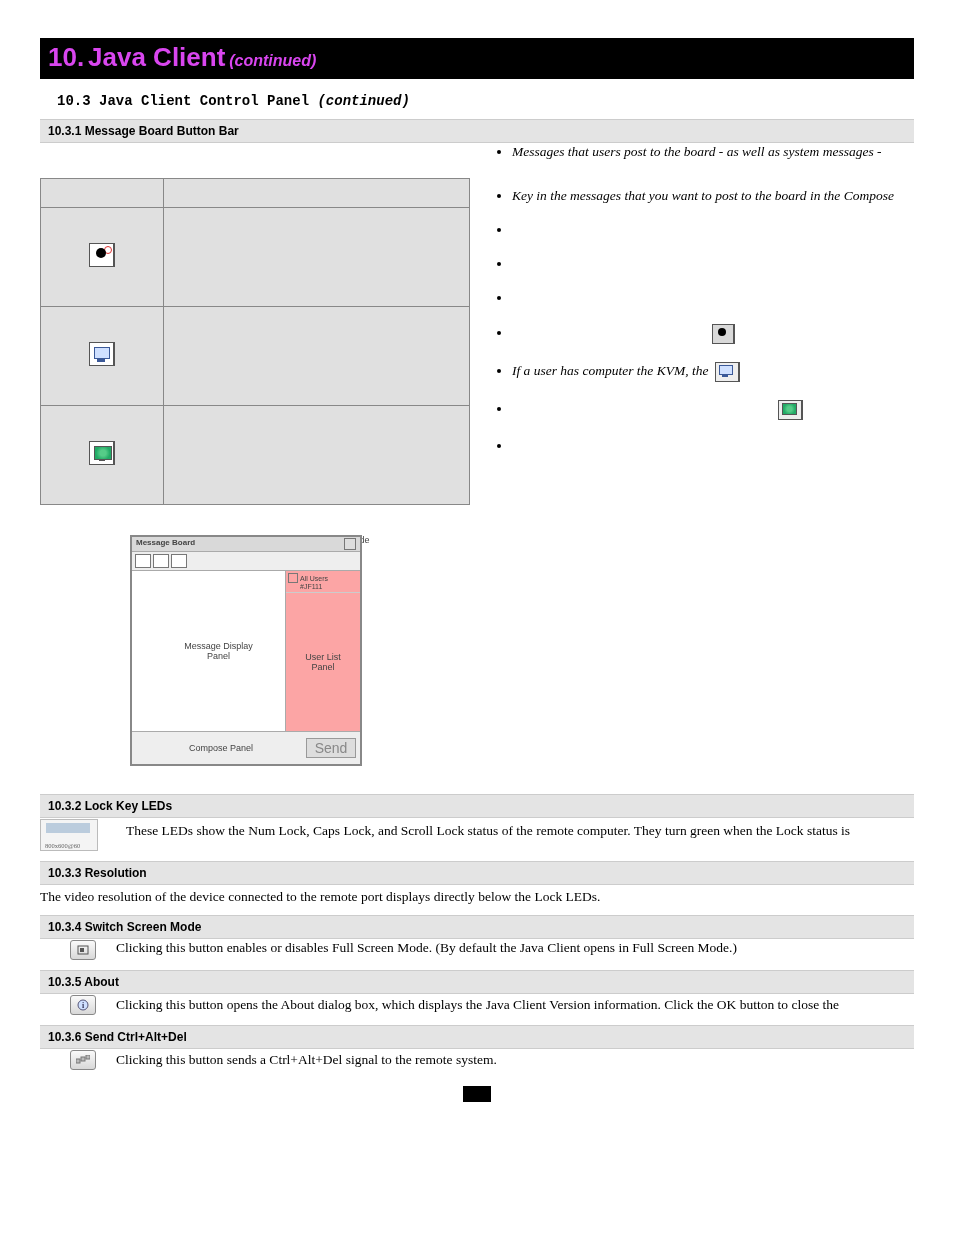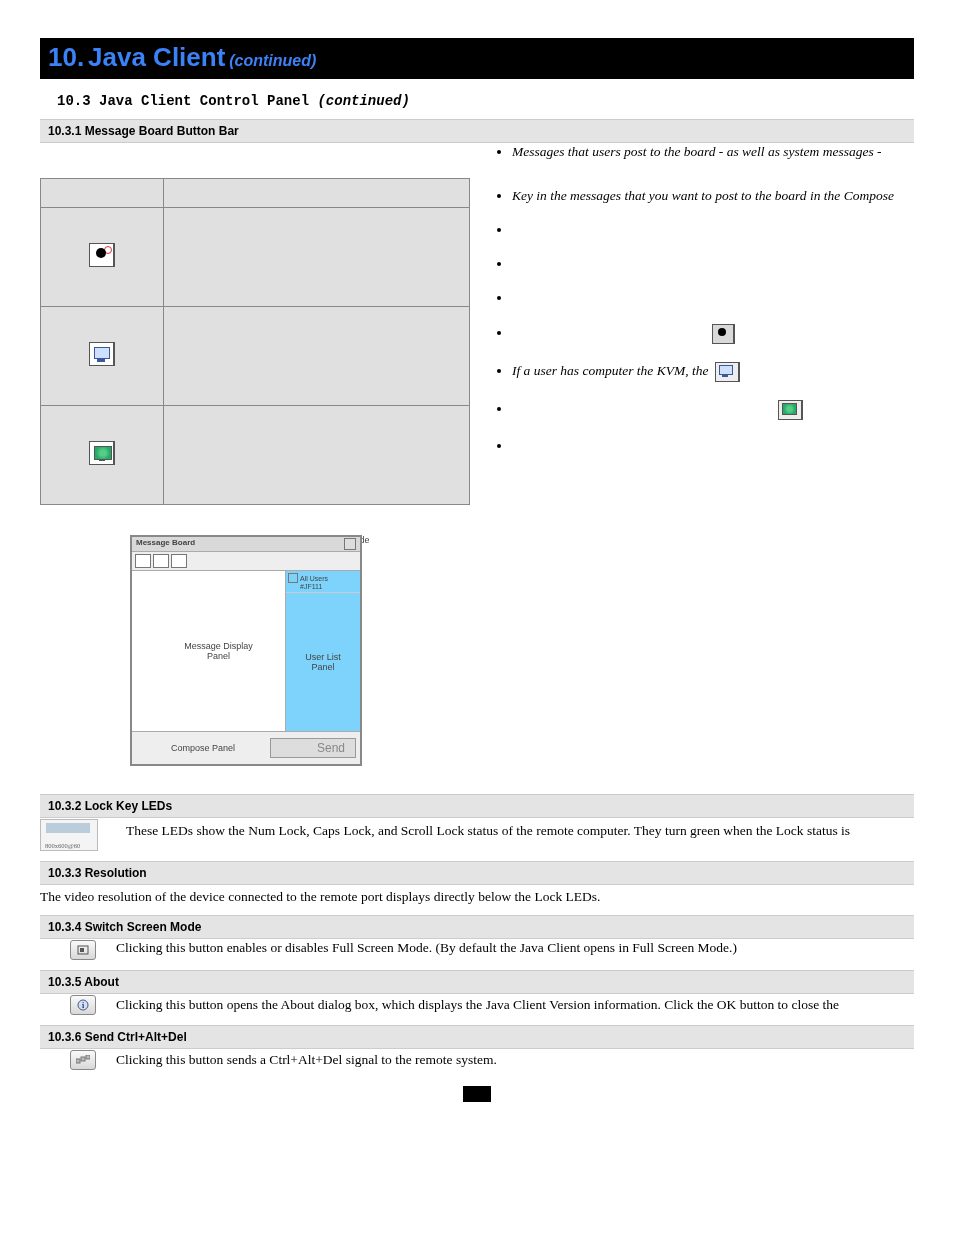--- a/index.html
+++ b/index.html
@@ -10,21 +10,21 @@
     background: #fff;
   }
   .page {
     width: 954px;
     margin: 0 auto;
     padding: 38px 40px 40px 40px;
     box-sizing: border-box;
   }
   .chapter-bar {
     background: #000;
-    color: #3b82f6;
+    color: #d946ef;
     padding: 4px 0 6px 8px;
     font-family: Arial, sans-serif;
   }
   .chapter-bar .num-title {
     font-size: 26px;
     font-weight: bold;
   }
   .chapter-bar .cont {
     font-size: 16px;
     font-style: italic;
@@ -197,43 +197,43 @@
   }
   .mb-body{ display:flex; height:160px; }
   .mb-left{
     flex:1;border-right:1px solid #aaa;
     display:flex;align-items:center;justify-content:center;
     flex-direction:column;
     background:#fff;
     padding-left:20px;
   }
   .mb-right{
-    width:74px;background:#7dd3fc;
+    width:74px;background:#fca5a5;
     display:flex;flex-direction:column;
   }
   .mb-right-top{
     border-bottom:1px solid #ccc;
     padding:2px;
     font-size:7px;
   }
   .mb-right-mid{
     flex:1;display:flex;align-items:center;justify-content:center;
     flex-direction:column;
   }
   .mb-compose{
     border-top:1px solid #aaa;
     display:flex; align-items:center;
     padding:6px 4px;
     background:#eee;
   }
   .mb-compose-left{ flex:1; text-align:center; font-size:9px; }
   .mb-send{
     border:1px solid #999;background:#ddd;
-    width:48px;height:18px;font-size:12px;color:#888;
-    display:flex;align-items:center;justify-content:center;padding-left:36px;
+    width:48px;height:18px;font-size:14px;color:#888;
+    display:flex;align-items:center;justify-content:center;
   }
   
   .small-img {
     display:inline-block;
     vertical-align:top;
     margin-right:8px;
   }
   .led-block{
     width:56px;height:30px;border:1px solid #bbb;background:#f4f4f4;
     font-size:6px;color:#777;position:relative;

